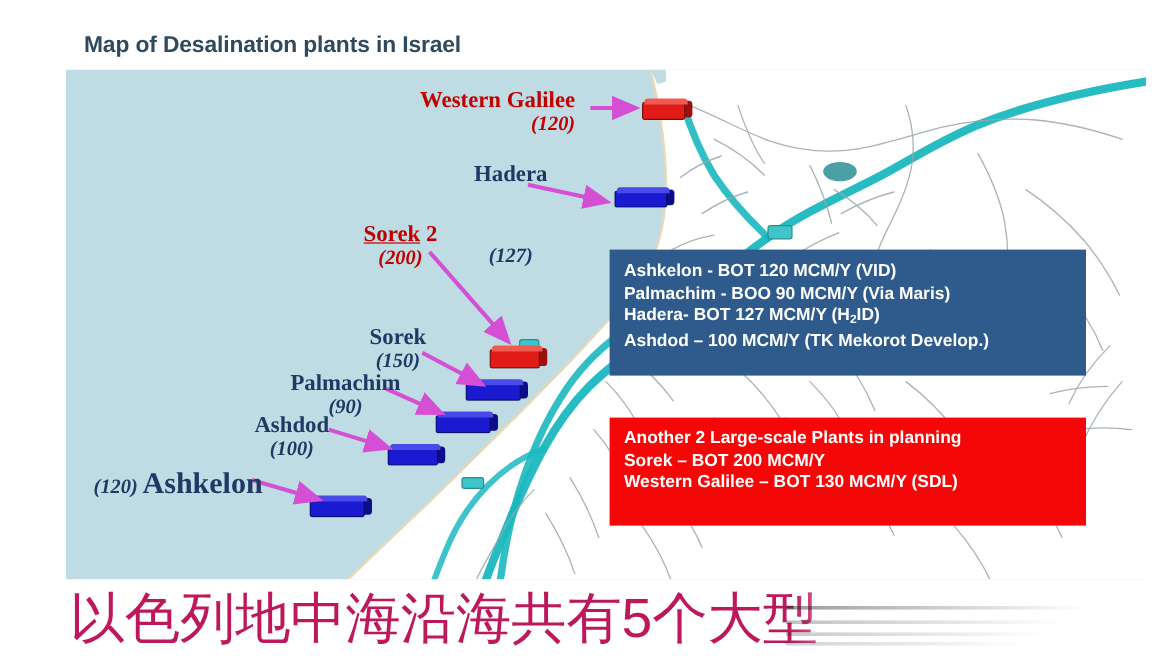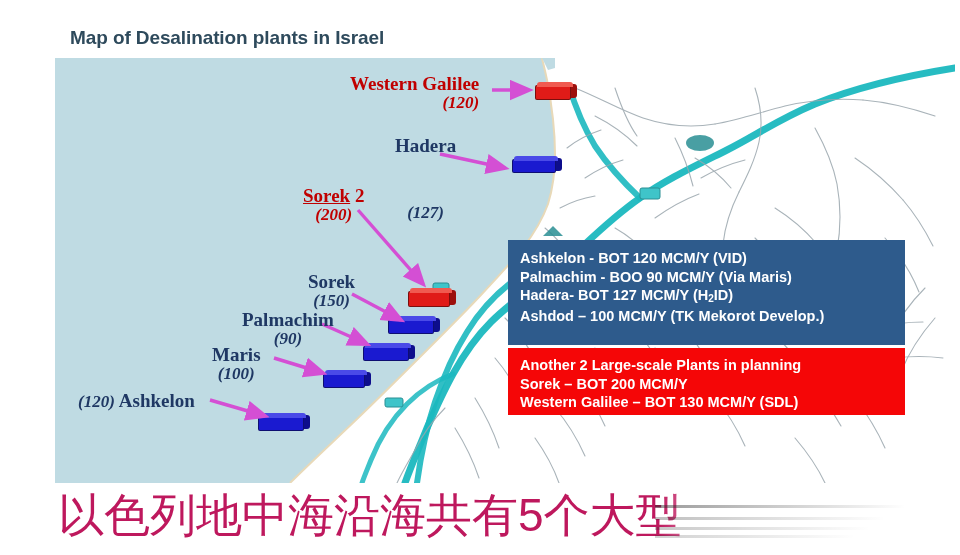--- a/index.html
+++ b/index.html
@@ -126,27 +126,26 @@
   }
   #info-box-existing {
     left: 453px;
     top: 150px;
     width: 397px;
     height: 105px;
     background: #2e5b8c;
     padding: 9px 0 0 12px;
     font-size: 14.5px;
     line-height: 18.6px;
-    margin-top: 32px;
   }
   #info-box-planned {
     left: 453px;
     top: 290px;
     width: 397px;
-    height: 67px;
+    height: 90px;
     background: #f50607;
     padding: 8px 0 0 12px;
     font-size: 14.5px;
     line-height: 18.6px;
   }
   .info-line { white-space: nowrap; }
   .info-line sub { font-size: 10px; vertical-align: baseline; position: relative; top: 2px; }
 
   
   #caption-bar {
@@ -381,27 +380,27 @@
     <span class="lbl-name" style="font-size:19px;">Sorek</span>
     <span class="lbl-cap" style="font-size:17px;">(150)</span>
   </div>
 
   <div class="map-label label-navy" style="left:187px; top:252px; text-align:center;">
     <span class="lbl-name" style="font-size:19px;">Palmachim</span>
     <span class="lbl-cap" style="font-size:17px;">(90)</span>
   </div>
 
   <div class="map-label label-navy" style="left:157px; top:287px; text-align:center;">
-    <span class="lbl-name" style="font-size:19px;">Maris</span>
+    <span class="lbl-name" style="font-size:19px;">Ashdod</span>
     <span class="lbl-cap" style="font-size:17px;">(100)</span>
   </div>
 
   <div class="map-label label-navy inline" style="left:23px; top:333px;">
     <span class="lbl-cap" style="font-size:17px;">(120)</span>
-    <span class="lbl-name" style="font-size:19px;">Ashkelon</span>
+    <span class="lbl-name" style="font-size:25px;">Ashkelon</span>
   </div>
 
   <div class="info-box" id="info-box-existing">
     <div class="info-line">Ashkelon - BOT 120  MCM/Y (VID)</div>
     <div class="info-line">Palmachim - BOO 90 MCM/Y (Via Maris)</div>
     <div class="info-line"><span>Hadera- BOT 127 MCM/Y (H</span><sub>2</sub><span>ID)</span></div>
     <div class="info-line">Ashdod – 100 MCM/Y (TK Mekorot Develop.)</div>
   </div>
 
   <div class="info-box" id="info-box-planned">

